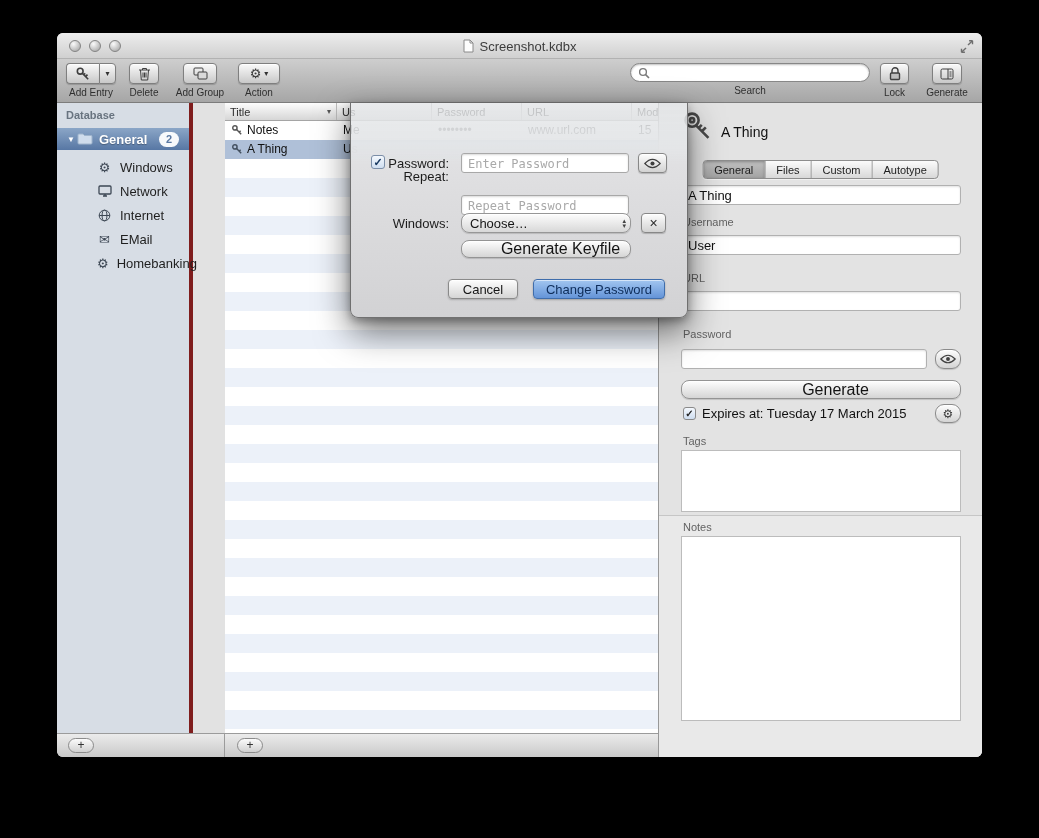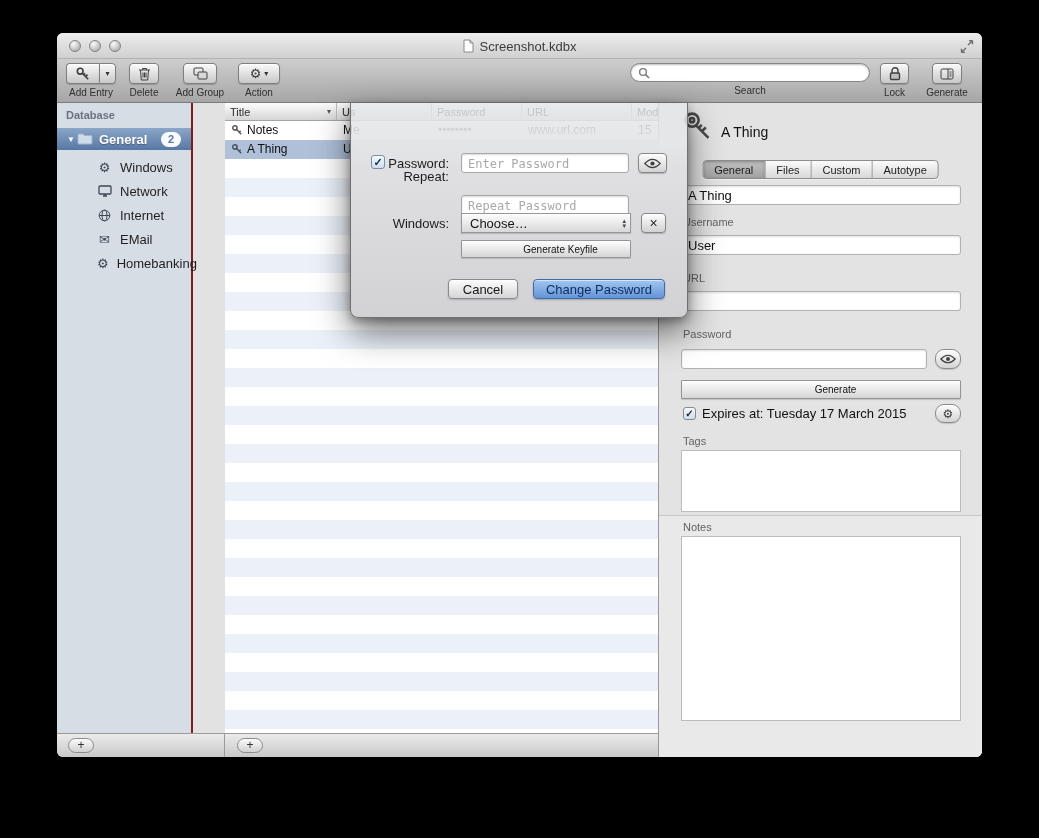--- a/index.html
+++ b/index.html
@@ -32,21 +32,21 @@
          border:1px solid #7f7f7f;background:linear-gradient(#fafafa,#c8c8c8);
          box-shadow:inset 0 1px 0 rgba(255,255,255,.85),0 1px 1px rgba(0,0,0,.18);}
   .tbsplit .part.main{width:33px;border-radius:4px 0 0 4px;border-right:none;}
   .tbsplit .part.arrow{width:17px;border-radius:0 4px 4px 0;font-size:8px;color:#333;}
   .tblabel{font-size:10px;color:#2f2f2f;margin-top:3px;white-space:nowrap;}
   .searchfield{width:240px;height:19px;border-radius:10px;border:1px solid #878787;background:#fff;
                box-shadow:inset 0 1px 2px rgba(0,0,0,.25);display:flex;align-items:center;padding-left:7px;}
   .glyph{color:#3a3a3a;}
 
   
-  .sidebar{position:absolute;left:0;top:70px;width:136px;bottom:24px;background:#d7dde5;border-right:2px solid #7f1d1d;}
+  .sidebar{position:absolute;left:0;top:70px;width:136px;bottom:24px;background:#d7dde5;border-right:4px solid #7f1d1d;}
   .sb-header{position:absolute;left:9px;top:6px;font-size:11px;font-weight:bold;color:#68737f;}
   .sb-group{position:absolute;left:0;right:0;top:25px;height:22px;
             background:linear-gradient(#8ba6c7,#5777a4);display:flex;align-items:center;color:#fff;}
   .sb-group .disclosure{font-size:8px;margin-left:10px;width:10px;color:#fff;}
   .sb-group .label{font-size:13px;font-weight:bold;margin-left:6px;text-shadow:0 1px 1px rgba(0,0,0,.3);}
   .sb-badge{margin-left:auto;margin-right:10px;background:rgba(255,255,255,.95);color:#5b79a3;
             font-size:11px;font-weight:bold;border-radius:9px;padding:1px 7px;line-height:13px;}
   .sb-item{position:absolute;left:0;right:0;height:24px;display:flex;align-items:center;
            padding-left:40px;font-size:13px;color:#1f1f1f;gap:8px;}
   .sb-ic{width:15px;display:flex;align-items:center;justify-content:center;font-size:13px;color:#3d4754;}
@@ -86,22 +86,22 @@
   .tab{padding:0 11px;font-size:11px;display:flex;align-items:center;border-right:1px solid #9e9e9e;color:#1d1d1d;white-space:nowrap;}
   .tab:last-child{border-right:none;}
   .tab.selected{background:linear-gradient(#c0c0c0,#a3a3a3);box-shadow:inset 0 1px 3px rgba(0,0,0,.3);}
   .ifield{position:absolute;left:22px;width:280px;height:20px;background:#fff;border:1px solid #b1b1b1;
           border-radius:3px;font-size:13px;color:#111;padding:0 6px;
           box-shadow:inset 0 1px 2px rgba(0,0,0,.12);outline:none;font-family:"Liberation Sans",sans-serif;}
   .ilabel{position:absolute;left:24px;font-size:11px;color:#636363;}
   .ibtn{position:absolute;display:flex;align-items:center;justify-content:center;
         border:1px solid #8b8b8b;border-radius:9px;background:linear-gradient(#fdfdfd,#d4d4d4);
         box-shadow:inset 0 1px 0 #fff,0 1px 1px rgba(0,0,0,.15);}
-  .pillbtn{position:absolute;left:22px;width:280px;height:19px;border-radius:1px;border:1px solid #949494;
-           background:linear-gradient(#fefefe,#d5d5d5);font-size:10px;color:#141414;
+  .pillbtn{position:absolute;left:22px;width:280px;height:19px;border-radius:8px;border:1px solid #949494;
+           background:linear-gradient(#fefefe,#d5d5d5);font-size:16px;color:#141414;
            display:flex;align-items:center;justify-content:center;
            box-shadow:inset 0 1px 0 #fff,0 1px 1px rgba(0,0,0,.15);padding-left:29px;}
   .cb{display:flex;align-items:center;justify-content:center;border-radius:3px;
       border:1px solid #7b8ea8;background:linear-gradient(#f4f8fd,#cfdef0);
       font-weight:bold;color:#16375f;}
   .itextarea{position:absolute;left:22px;width:280px;background:#fff;border:1px solid #bcbcbc;
              resize:none;outline:none;font-family:"Liberation Sans",sans-serif;font-size:12px;padding:4px;}
   .insp-lower{position:absolute;left:0;right:0;top:412px;bottom:0;background:#e9e9e9;border-top:1px solid #c6c6c6;}
 
   
@@ -111,21 +111,21 @@
          border:1px solid rgba(100,100,100,.9);border-top:none;
          box-shadow:0 14px 34px rgba(0,0,0,.55),0 3px 8px rgba(0,0,0,.3);}
   .sh-label{position:absolute;left:0;width:98px;text-align:right;font-size:13px;color:#1c1c1c;}
   .sh-input{position:absolute;left:110px;width:168px;height:20px;background:#fff;border:1px solid #a8a8a8;
             border-radius:3px;font-size:13px;padding:0 6px;box-shadow:inset 0 1px 2px rgba(0,0,0,.15);
             outline:none;font-family:"Liberation Sans",sans-serif;}
   .sh-input::placeholder{font-family:"DejaVu Sans Mono",monospace;font-size:12px;color:#a9a9a9;letter-spacing:0;}
   .sqbtn{position:absolute;display:flex;align-items:center;justify-content:center;
          border:1px solid #878787;border-radius:4px;background:linear-gradient(#fdfdfd,#d2d2d2);
          box-shadow:inset 0 1px 0 #fff,0 1px 1px rgba(0,0,0,.2);}
-  .popup{position:absolute;left:110px;width:170px;height:20px;border:1px solid #979797;border-radius:0;
+  .popup{position:absolute;left:110px;width:170px;height:20px;border:1px solid #979797;border-radius:8px;
          background:linear-gradient(#fdfdfd,#d8d8d8);display:flex;align-items:center;
          padding-left:8px;font-size:13px;color:#161616;box-shadow:inset 0 1px 0 #fff,0 1px 1px rgba(0,0,0,.15);}
   .popup .arrows{margin-left:auto;margin-right:4px;display:flex;flex-direction:column;align-items:center;
                  font-size:7px;line-height:5px;color:#444;}
   .btn{position:absolute;height:20px;border:1px solid #8a8a8a;border-radius:4px;
        background:linear-gradient(#fdfdfd,#d5d5d5);font-size:13px;color:#161616;
        display:flex;align-items:center;justify-content:center;
        box-shadow:inset 0 1px 0 #fff,0 1px 2px rgba(0,0,0,.2);}
   .btn.default{background:linear-gradient(#a2c6f0,#6494d8);border-color:#3f6dab;color:#0e2d5a;
                box-shadow:inset 0 1px 0 rgba(255,255,255,.55),0 1px 2px rgba(0,0,0,.25);}

